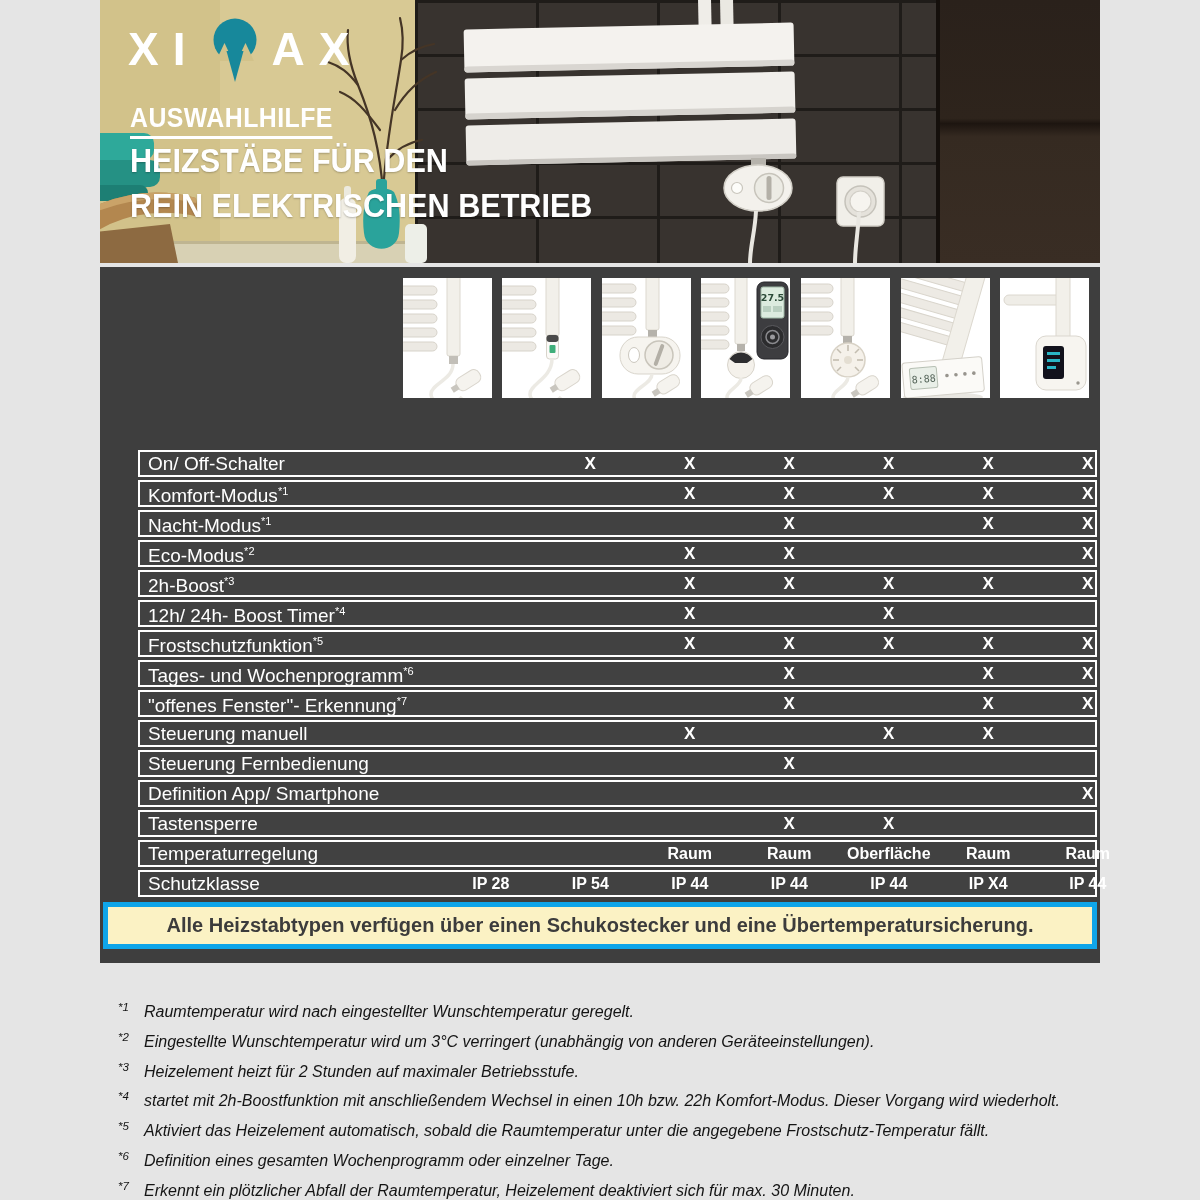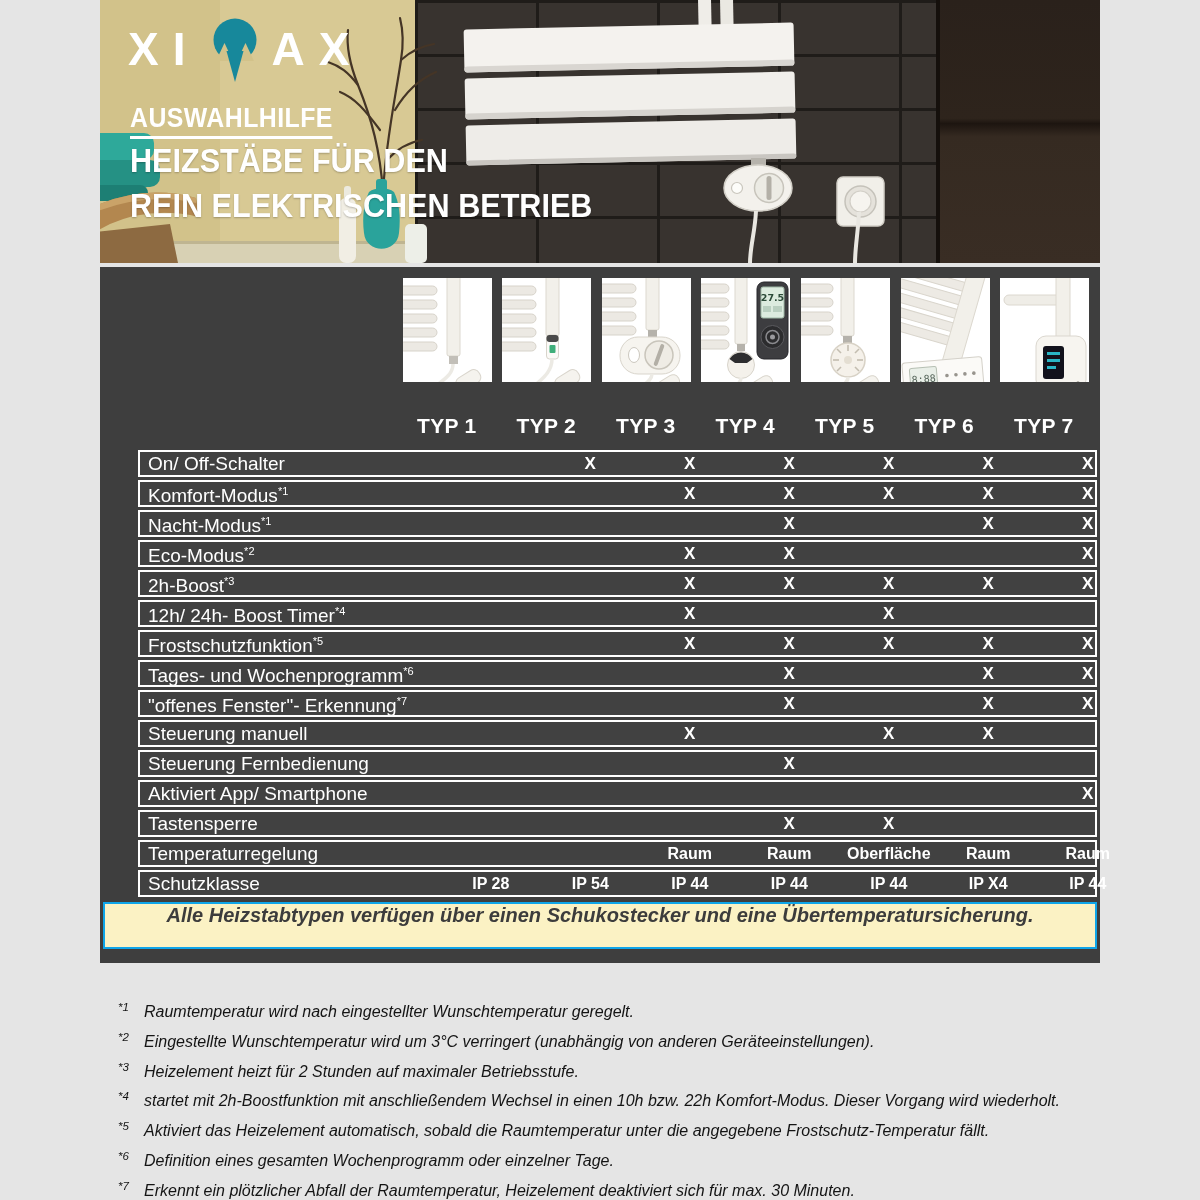--- a/index.html
+++ b/index.html
@@ -22,37 +22,37 @@
   .hero-eyebrow{position:absolute;left:30px;top:103px;color:#fff;font-size:27px;font-weight:bold;
     letter-spacing:.5px;border-bottom:3px solid #fff;padding-bottom:2px;
     transform:scaleX(.92);transform-origin:left;}
   .hero-t1{position:absolute;left:30px;top:141px;color:#fff;font-size:34px;font-weight:bold;
     transform:scaleX(.9);transform-origin:left;text-shadow:0 1px 2px rgba(0,0,0,.25);}
   .hero-t2{position:absolute;left:30px;top:186px;color:#fff;font-size:34px;font-weight:bold;
     transform:scaleX(.9);transform-origin:left;text-shadow:0 1px 2px rgba(0,0,0,.25);}
 
   
   .panel{position:absolute;left:100px;top:267px;width:1000px;height:696px;background:#3e3e3e;}
-  .pbox{position:absolute;top:11px;width:89px;height:104px;background:#fff;overflow:hidden;}
+  .pbox{position:absolute;top:11px;width:89px;height:120px;background:#fff;overflow:hidden;}
   .pbox:nth-of-type(1){left:303px;} .pbox:nth-of-type(2){left:402px;}
   .pbox:nth-of-type(3){left:502px;} .pbox:nth-of-type(4){left:601px;}
   .pbox:nth-of-type(5){left:701px;} .pbox:nth-of-type(6){left:801px;}
   .pbox:nth-of-type(7){left:900px;}
   .typrow{position:absolute;left:297px;top:147px;width:697px;display:flex;}
   .typcol{flex:0 0 99.5px;text-align:center;color:#fff;font-size:21px;font-weight:bold;
     letter-spacing:.3px;}
   .tbody{position:absolute;left:3px;top:183px;width:994px;}
   .trow{box-sizing:border-box;height:27px;margin-bottom:3px;border:2px solid #fff;
     background:#414141;display:flex;align-items:center;margin-left:35px;}
   .tlabel{flex:0 0 293px;color:#fff;font-size:19px;padding-left:8px;white-space:nowrap;line-height:23px;}
   .tlabel sup{font-size:11px;}
   .tcell{flex:0 0 99.5px;text-align:center;color:#fff;font-size:17px;font-weight:bold;line-height:23px;}
   .tcell.tval{font-size:16px;}
   .banner{position:absolute;left:3px;top:635px;width:994px;height:47px;box-sizing:border-box;
-    border:2px solid #0ea5e9;background:#fbf2c4;display:flex;justify-content:center;font-style:italic;}
+    border:5px solid #0ea5e9;background:#fbf2c4;display:flex;align-items:center;justify-content:center;}
   .banner span{color:#3c3c3c;font-size:20px;font-weight:bold;}
 
   
   .footnotes{position:absolute;left:118px;top:995px;width:1020px;color:#141414;}
   .fnline{font-style:italic;font-size:16px;line-height:24.8px;white-space:nowrap;}
   .fnsup{display:inline-block;width:26px;font-size:11.5px;vertical-align:6px;font-style:italic;}
 </style>
 </head>
 <body>
 
@@ -294,29 +294,20 @@
         <rect x="43" y="68" width="21" height="33" rx="3" fill="#12121c"></rect>
         <g fill="#2ab6c6">
             <rect x="47" y="74" width="13" height="3"></rect>
             <rect x="47" y="81" width="13" height="3"></rect>
             <rect x="47" y="88" width="9" height="3"></rect>
           </g>
         <circle cx="78" cy="105" r="1.7" fill="#9a978f"></circle>
       </svg>
     </div>
 
-    <div class="typrow">
-        <div class="typcol">TYP 1</div>
-        <div class="typcol">TYP 2</div>
-        <div class="typcol">TYP 3</div>
-        <div class="typcol">TYP 4</div>
-        <div class="typcol">TYP 5</div>
-        <div class="typcol">TYP 6</div>
-        <div class="typcol">TYP 7</div>
-      </div>
 
     <div class="tbody">
         <div class="trow">
           <div class="tlabel"><span>On/ Off-Schalter</span></div>
           <div class="tcell"></div>
           <div class="tcell">X</div>
           <div class="tcell">X</div>
           <div class="tcell">X</div>
           <div class="tcell">X</div>
           <div class="tcell">X</div>
@@ -416,21 +407,21 @@
           <div class="tlabel"><span>Steuerung Fernbedienung</span></div>
           <div class="tcell"></div>
           <div class="tcell"></div>
           <div class="tcell"></div>
           <div class="tcell">X</div>
           <div class="tcell"></div>
           <div class="tcell"></div>
           <div class="tcell"></div>
         </div>
         <div class="trow">
-          <div class="tlabel"><span>Aktiviert App/ Smartphone</span></div>
+          <div class="tlabel"><span>Definition App/ Smartphone</span></div>
           <div class="tcell"></div>
           <div class="tcell"></div>
           <div class="tcell"></div>
           <div class="tcell"></div>
           <div class="tcell"></div>
           <div class="tcell"></div>
           <div class="tcell">X</div>
         </div>
         <div class="trow">
           <div class="tlabel"><span>Tastensperre</span></div>

